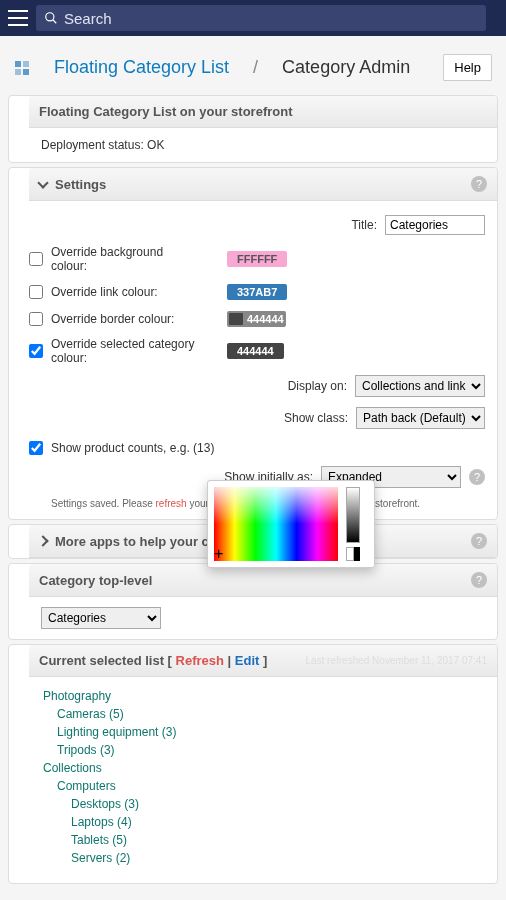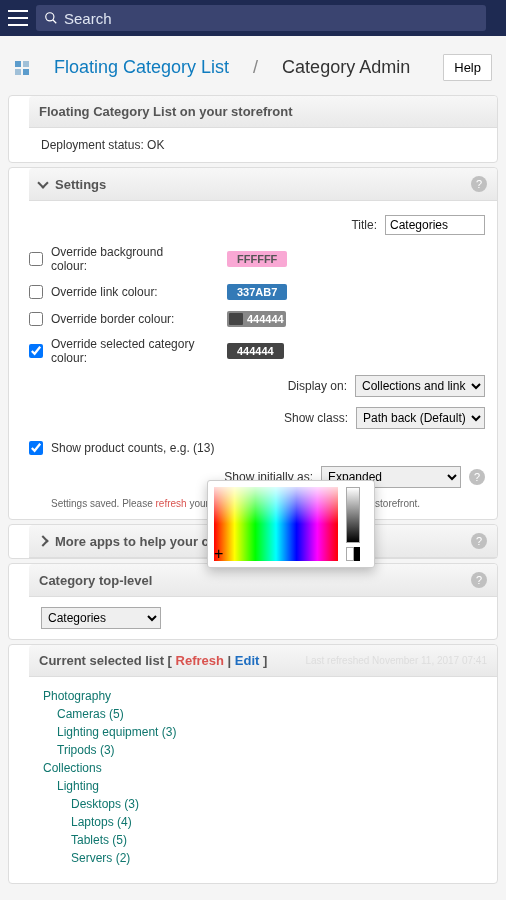--- a/index.html
+++ b/index.html
@@ -218,21 +218,21 @@
         <span>Current selected list [ </span><span class="refresh-lnk">Refresh</span><span> | </span><span class="edit-lnk">Edit</span><span> ]</span>
       </span>
       <span class="lastref">Last refreshed November 11, 2017 07:41</span>
     </div>
     <div class="catlist" id="catlist">
         <a href="#" class="l1">Photography</a>
         <a href="#" class="l2">Cameras (5)</a>
         <a href="#" class="l2">Lighting equipment (3)</a>
         <a href="#" class="l2">Tripods (3)</a>
         <a href="#" class="l1">Collections</a>
-        <a href="#" class="l2">Lighting</a>
+        <a href="#" class="l2">Computers</a>
         <a href="#" class="l3">Desktops (3)</a>
         <a href="#" class="l3">Laptops (4)</a>
         <a href="#" class="l3">Tablets (5)</a>
         <a href="#" class="l3">Servers (2)</a>
       </div>
   </div>
 
 </div>
 
 </body></html>

